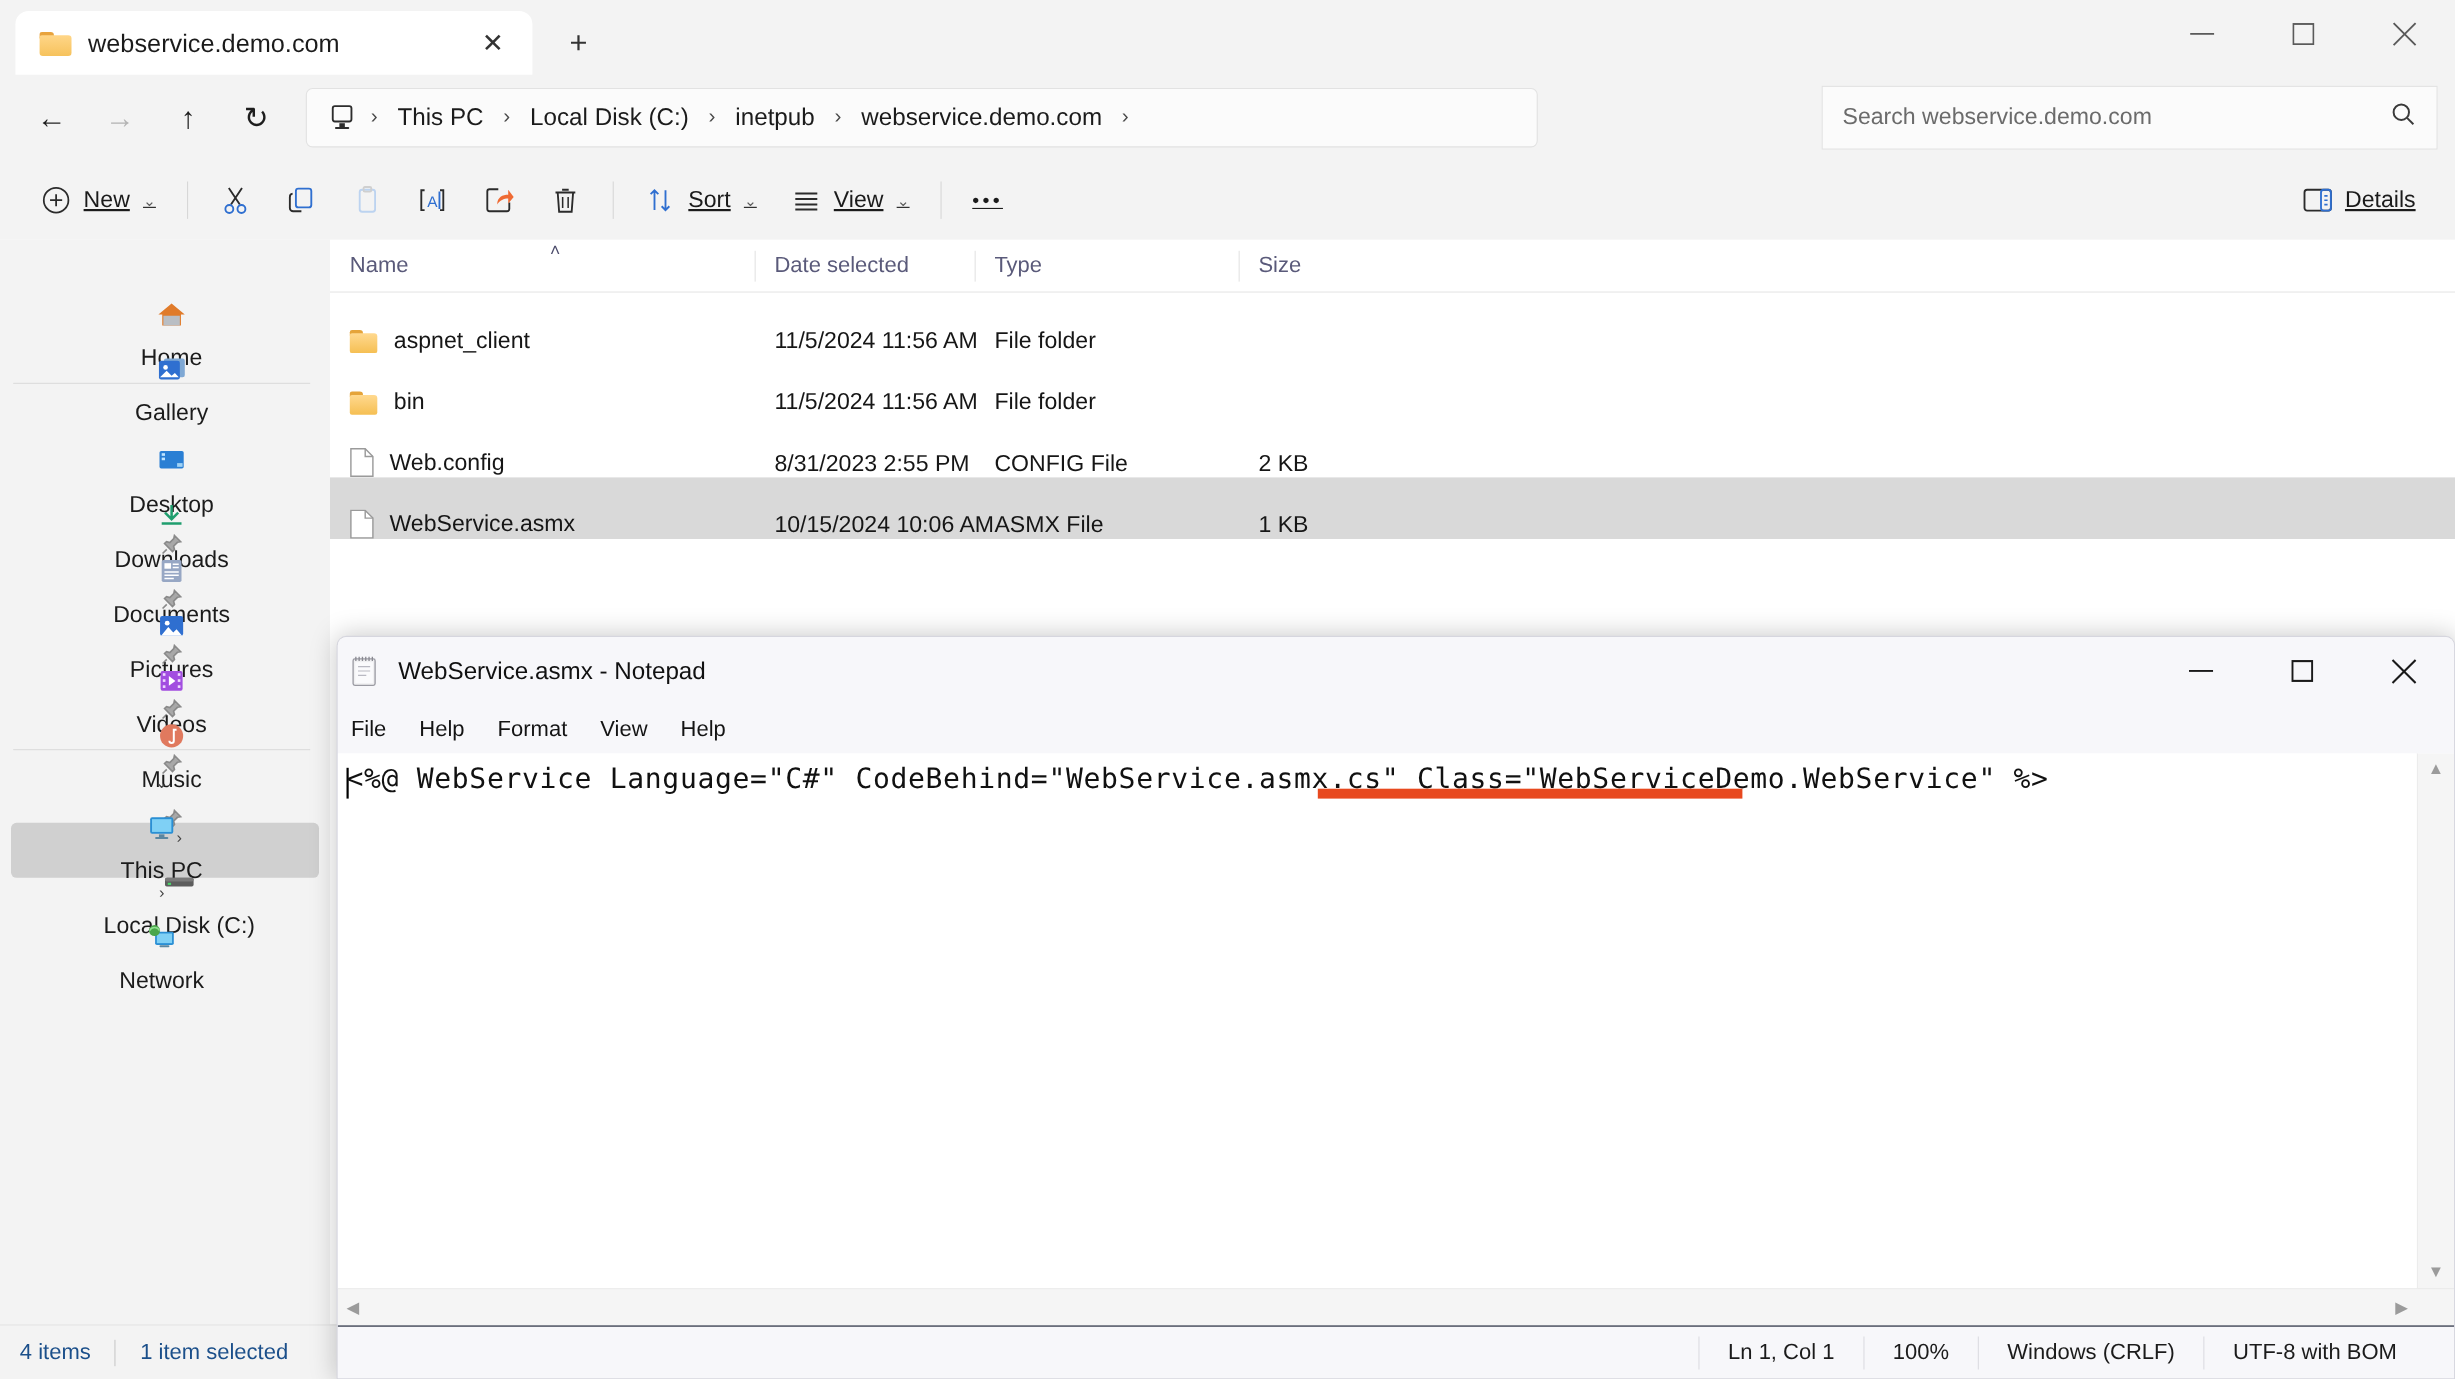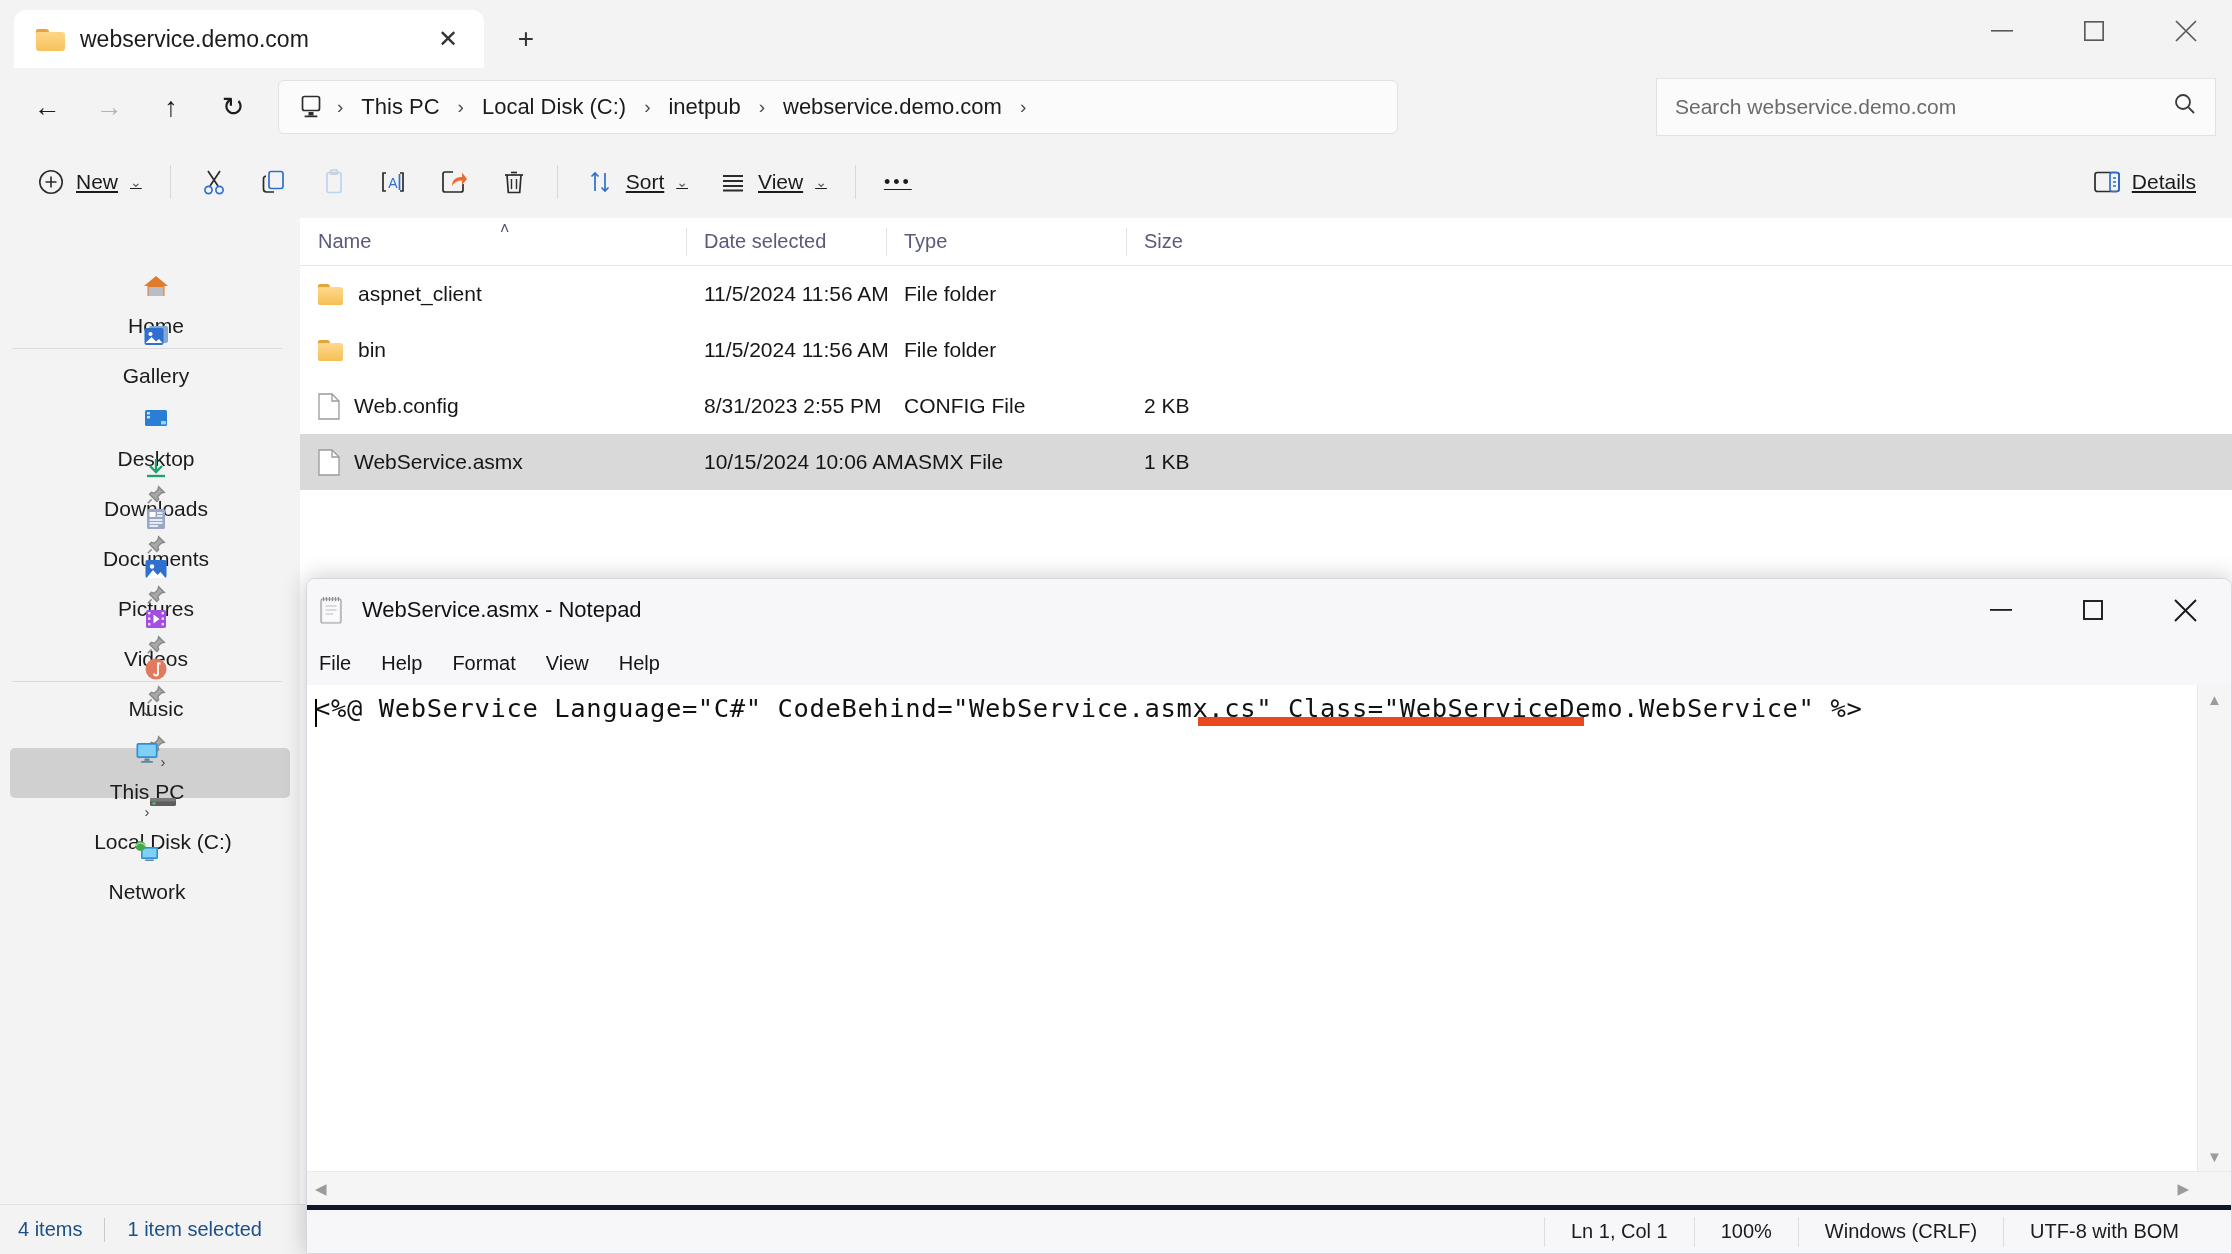--- a/index.html
+++ b/index.html
@@ -167,21 +167,21 @@
   }
   .col-name { width: 386px; flex: 0 0 386px; }
   .col-date { width: 200px; flex: 0 0 200px; }
   .col-type { width: 240px; flex: 0 0 240px; }
   .col-size { width: 145px; flex: 0 0 145px; }
   .col-rest { flex: 1 1 auto; position: relative; }
   .col-rest::before { content:""; position:absolute; left:0; top:10px; bottom:10px; width:1px; background:#e3e3e3; }
 
   .filelist { flex: 1 1 auto; overflow: hidden; }
   .frow {
-    height: 56px; display: flex; align-items: center;
+    height: 56px; display: flex; align-items: flex-end;
     font-size: 21px; color: #161616;
   }
   .frow.selected { background: #d9d9d9; }
   .fcell { padding-left: 18px; display: flex; align-items: center; gap: 14px; white-space: nowrap; }
   .fc-name { width: 386px; flex: 0 0 386px; }
   .fc-date { width: 200px; flex: 0 0 200px; }
   .fc-type { width: 240px; flex: 0 0 240px; }
   .fc-size { width: 145px; flex: 0 0 145px; }
   .ico-folder { width: 26px; height: 21px; position: relative; flex: 0 0 26px; }
   .ico-folder::before {
@@ -276,21 +276,21 @@
   }
   .np-arrow { font-size: 15px; color: #9b9b9b; }
   .np-hscrollwrap { height: 34px; flex: 0 0 34px; display: flex; background: #f5f5f5; border-top: 1px solid #eaeaea;}
   .np-hscroll {
     flex: 1 1 auto; display: flex; align-items: center; justify-content: space-between;
     padding: 0 8px;
   }
   .np-statusbar {
     height: 48px; flex: 0 0 48px;
     background: #f7f7fa;
-    border-top: 5px solid #0f172a;
+    border-top: 1px solid #0f172a;
     display: flex; align-items: center; justify-content: flex-end;
     font-size: 20px; color: #1b1b1b;
   }
   .np-status-item {
     padding: 0 26px; height: 30px; display: flex; align-items: center;
     border-left: 1px solid #dcdce2;
   }
   .np-status-item:first-child { border-left: 1px solid #dcdce2; }
   .np-sb-pad { width: 26px; }
 </style>

